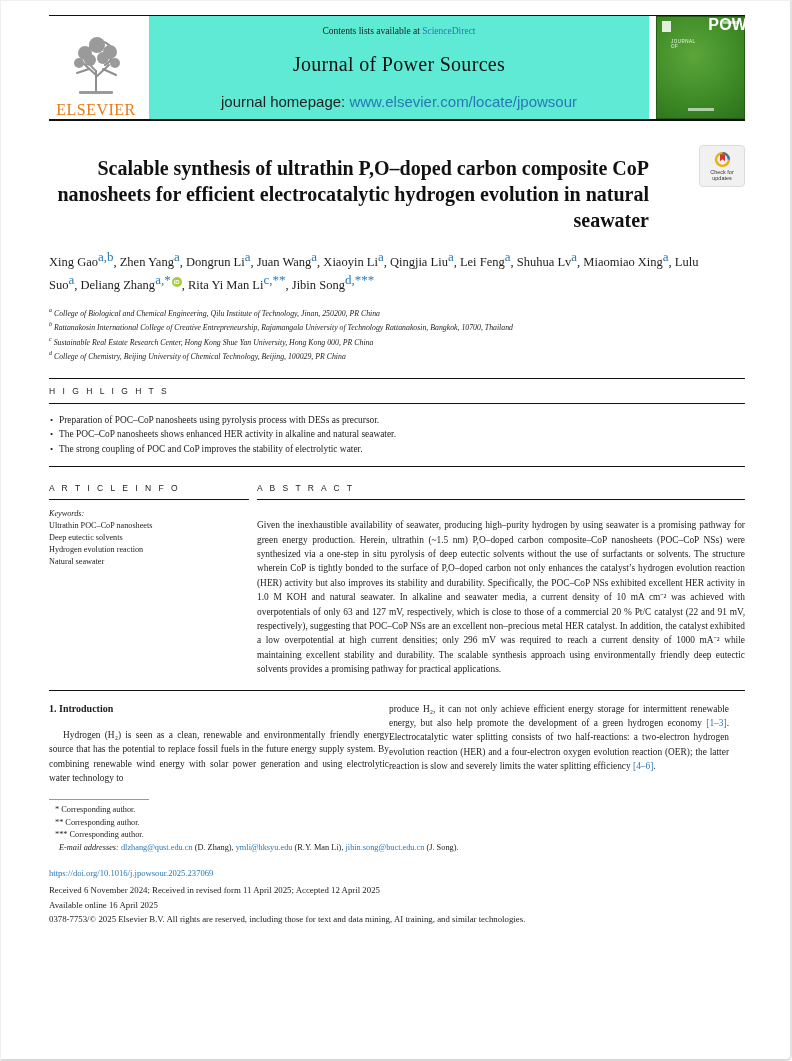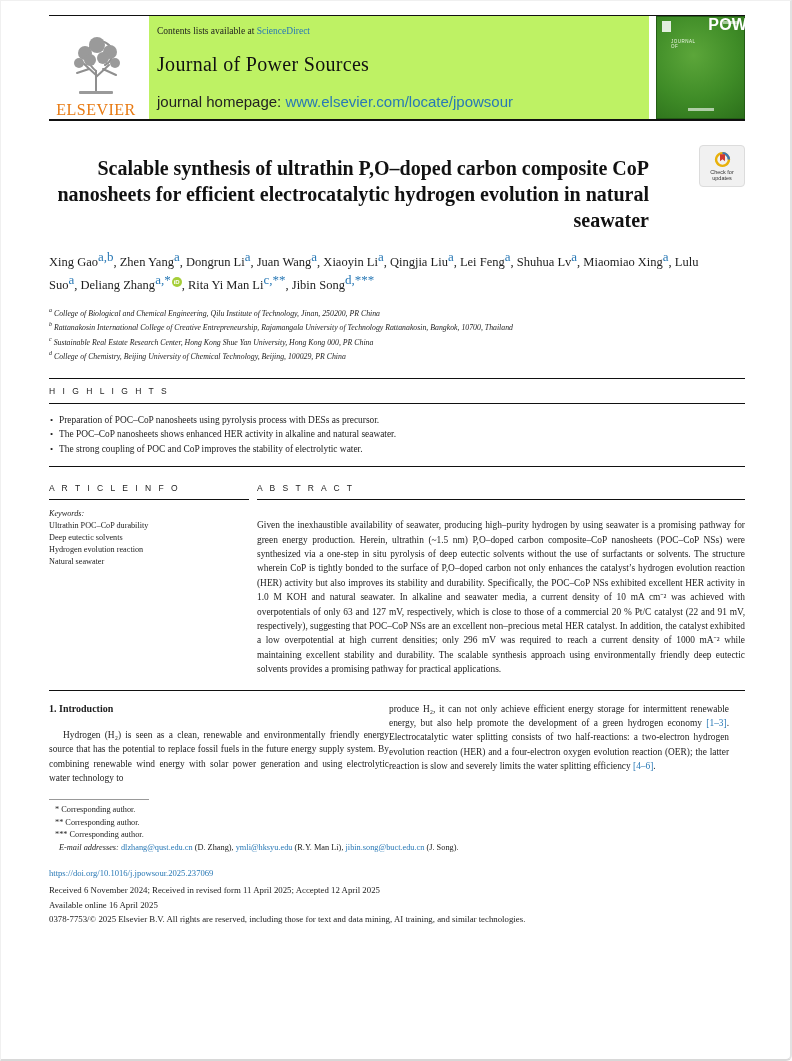--- a/index.html
+++ b/index.html
@@ -14,21 +14,21 @@
   .content { margin:0 48px; width:696px; }
   .citation { padding-top:40px; text-align:center; font-size:11px; color:#2878b5; }
   .rule-thin { border-top:1.5px solid #111; margin-top:14px; }
   .rule-heavy { border-top:2px solid #111; }
   .rule-section { border-top:1.5px solid #111; }
 
   
   .banner { display:flex; height:103px; align-items:stretch; }
   .logo-col { width:100px; display:flex; flex-direction:column; align-items:center; justify-content:flex-end; padding:2px 6px 0 0; }
   .elsevier-word { font-size:16px; letter-spacing:.5px; color:#e87a12; font-family:"Liberation Serif",serif; margin-top:-2px; }
-  .banner-center { flex:1; background:#bef264; display:flex; flex-direction:column; justify-content:space-between; padding:10px 8px 9px; margin-right:7px; }
+  .banner-center { flex:1; background:#5eead4; display:flex; flex-direction:column; justify-content:space-between; text-align:center; padding:10px 8px 9px; margin-right:7px; }
   .contents-line { font-size:9.5px; }
   .contents-line a { color:#2878b5; text-decoration:none; }
   .journal-name { font-size:20px; letter-spacing:.3px; color:#111; }
   .homepage-line { font-family:"Liberation Sans",sans-serif; font-size:15px; color:#222; }
   .homepage-line .url { color:#2878b5; }
   .cover { width:89px; background:radial-gradient(circle at 42% 38%, #5ca63a 0%, #3f8c27 55%, #2c701b 100%); position:relative; border:1px solid #245c15; display:flex; align-items:center; }
   .cover .mini-logo { position:absolute; top:4px; left:5px; width:9px; height:11px; background:rgba(255,255,255,.85); }
   .cover .issn { position:absolute; top:4px; right:5px; width:16px; height:3px; background:rgba(255,255,255,.55); }
   .cover .jof { margin-top:22px; font-family:"Liberation Sans",sans-serif; font-size:4.5px; color:#eaf5e2; letter-spacing:.5px; align-self:flex-start; margin-left:14px; }
   .cover .cov1 { font-family:"Liberation Sans",sans-serif; font-weight:bold; font-size:16px; color:#fff; line-height:15px; letter-spacing:.2px; align-self:flex-start; margin-left:13px; }
@@ -181,21 +181,21 @@
       </div>
       <div class="rule-section"></div>
     </div>
 
     <div class="info-abs">
       <div class="info-col">
         <div class="sec-header">A R T I C L E   I N F O</div>
         <div class="col-rule"></div>
         <div class="keywords">
           <div class="kw-label">Keywords:</div>
-          <div>Ultrathin POC–CoP durability</div>
+          <div>Ultrathin POC–CoP nanosheets</div>
           <div>Deep eutectic solvents</div>
           <div>Hydrogen evolution reaction</div>
           <div>Natural seawater</div>
         </div>
       </div>
       <div class="abs-col">
         <div class="sec-header">A B S T R A C T</div>
         <div class="col-rule"></div>
         <div class="abs-text">Given the inexhaustible availability of seawater, producing high–purity hydrogen by using seawater is a promising pathway for green energy production. Herein, ultrathin (~1.5 nm) P,O–doped carbon composite–CoP nanosheets (POC–CoP NSs) were synthesized via a one-step in situ pyrolysis of deep eutectic solvents without the use of surfactants or solvents. The structure wherein CoP is tightly bonded to the surface of P,O–doped carbon not only enhances the catalyst’s hydrogen evolution reaction (HER) activity but also improves its stability and durability. Specifically, the POC–CoP NSs exhibited excellent HER activity in 1.0 M KOH and natural seawater. In alkaline and seawater media, a current density of 10 mA cm⁻² was achieved with overpotentials of only 63 and 127 mV, respectively, which is close to those of a commercial 20 % Pt/C catalyst (22 and 91 mV, respectively), suggesting that POC–CoP NSs are an excellent non–precious metal HER catalyst. In addition, the catalyst exhibited a low overpotential at high current densities; only 296 mV was required to reach a current density of 1000 mA⁻² while maintaining excellent stability and durability. The scalable synthesis approach using environmentally friendly deep eutectic solvents provides a promising pathway for practical applications.</div>
       </div>

